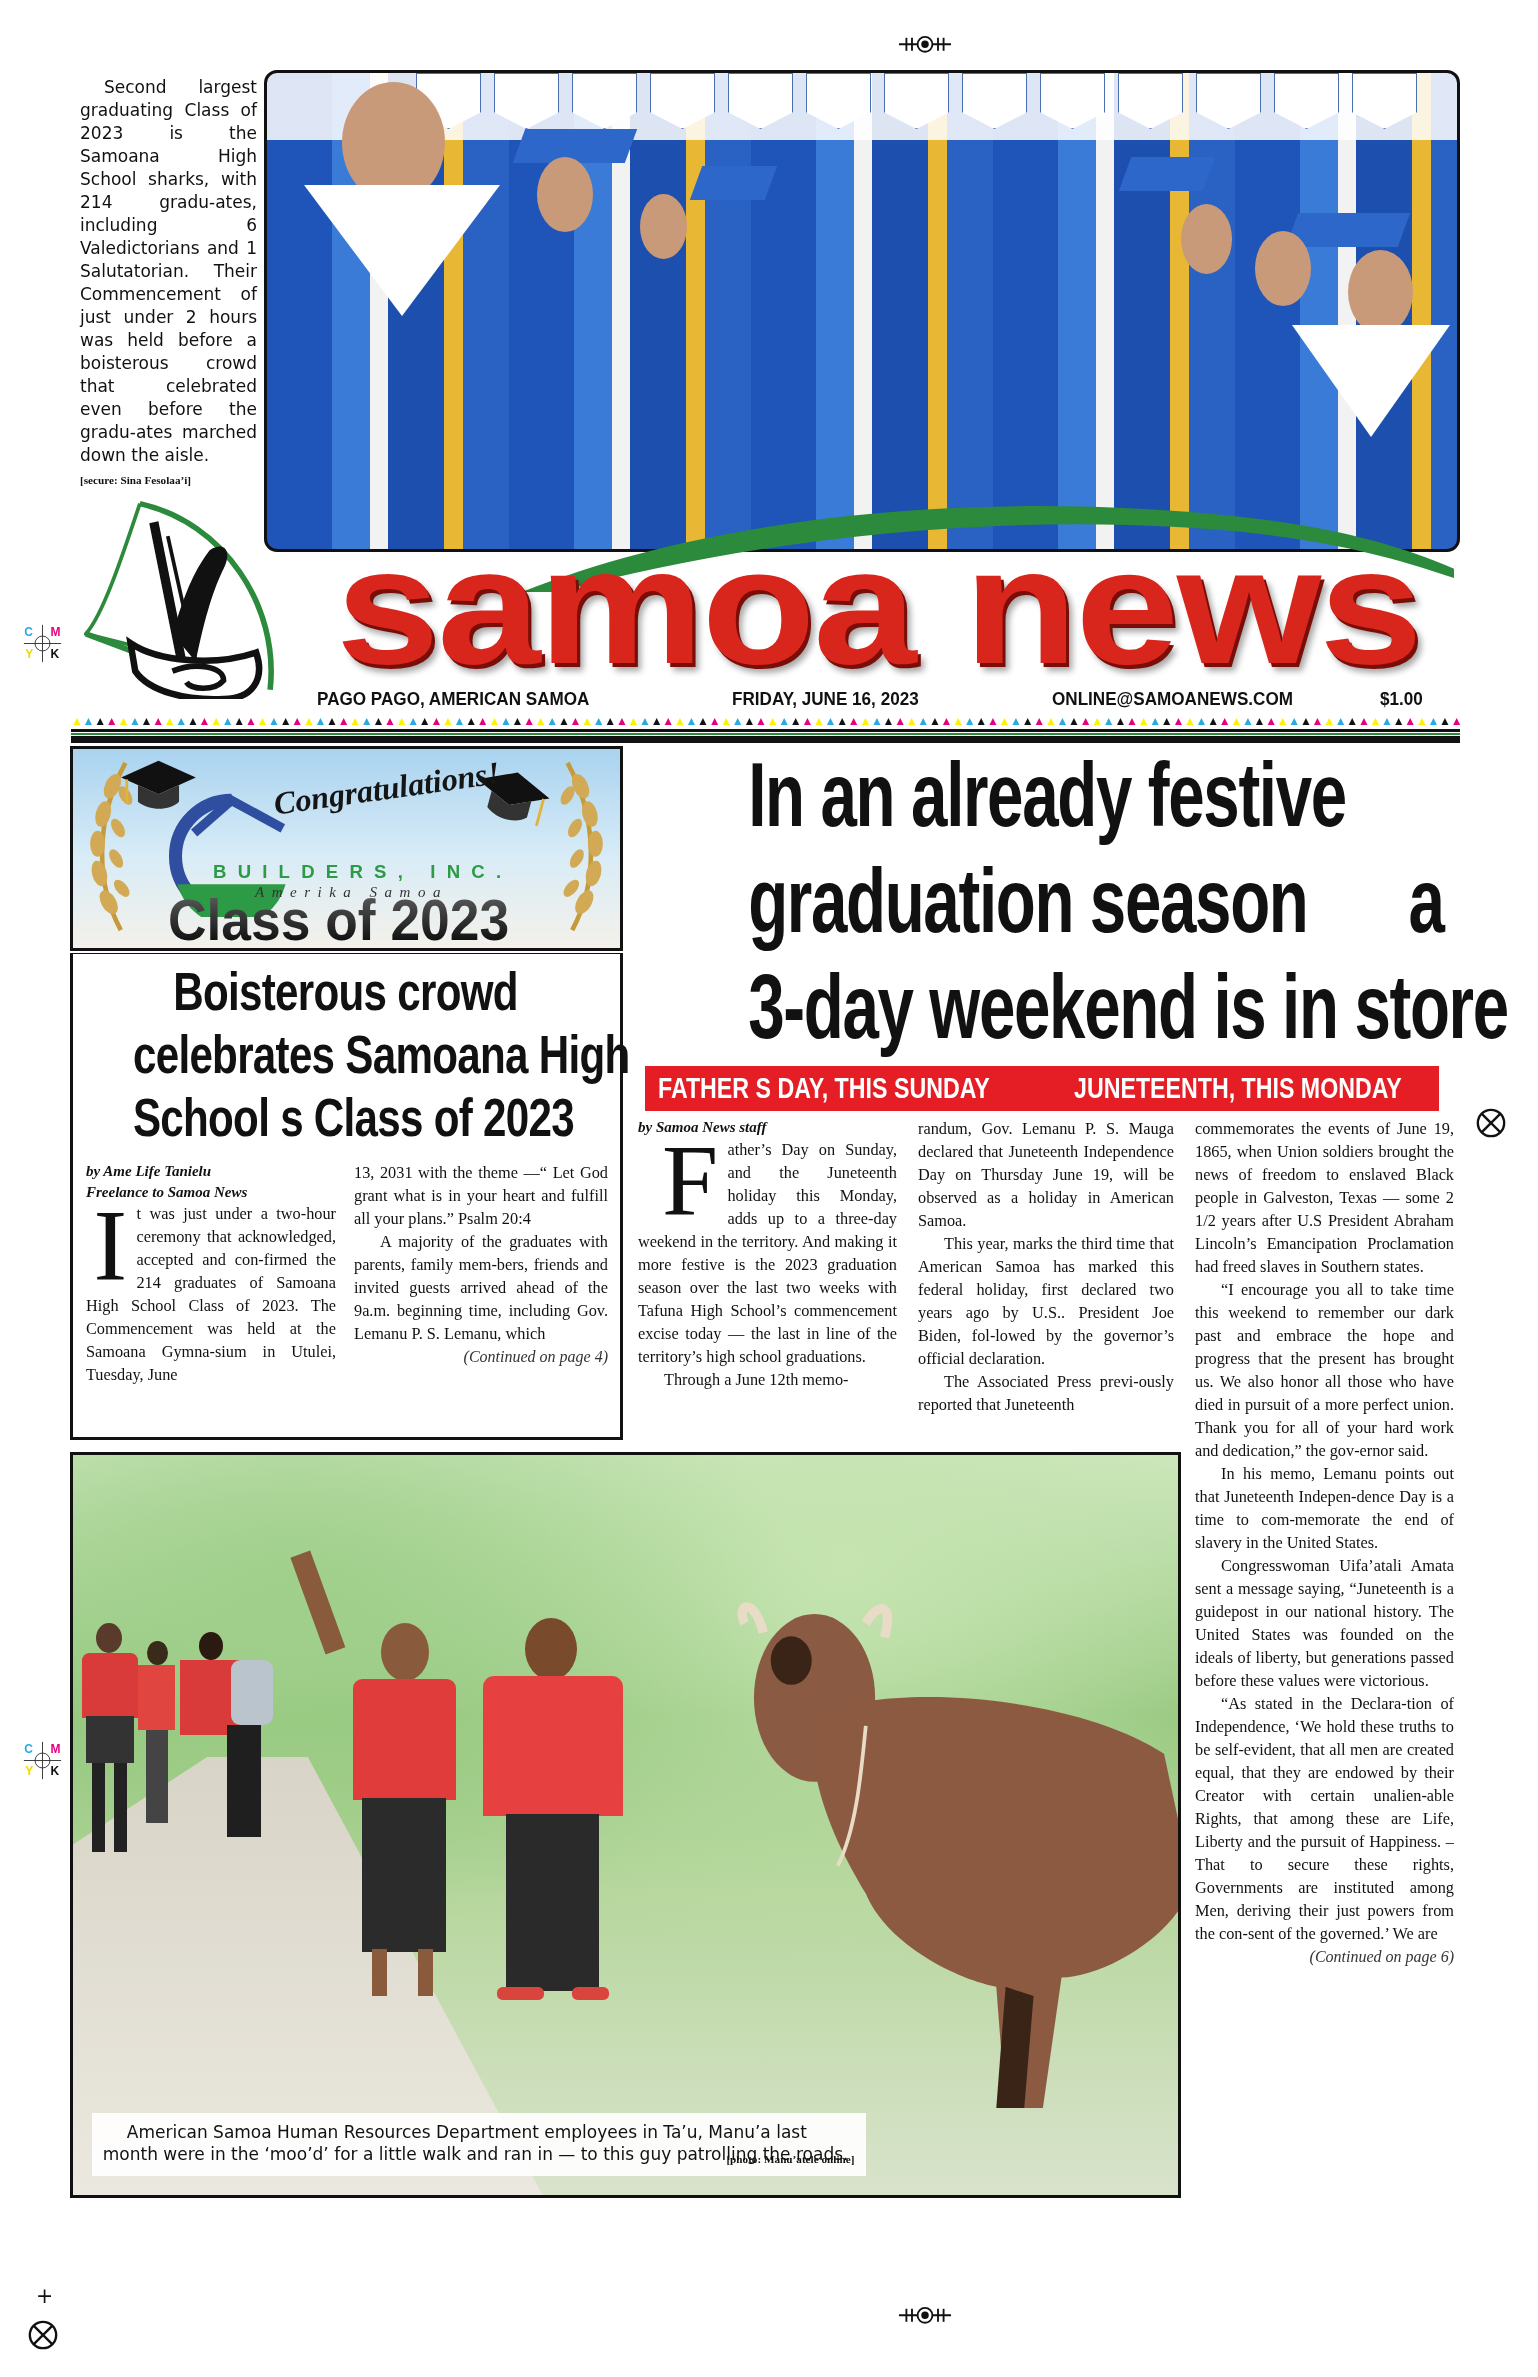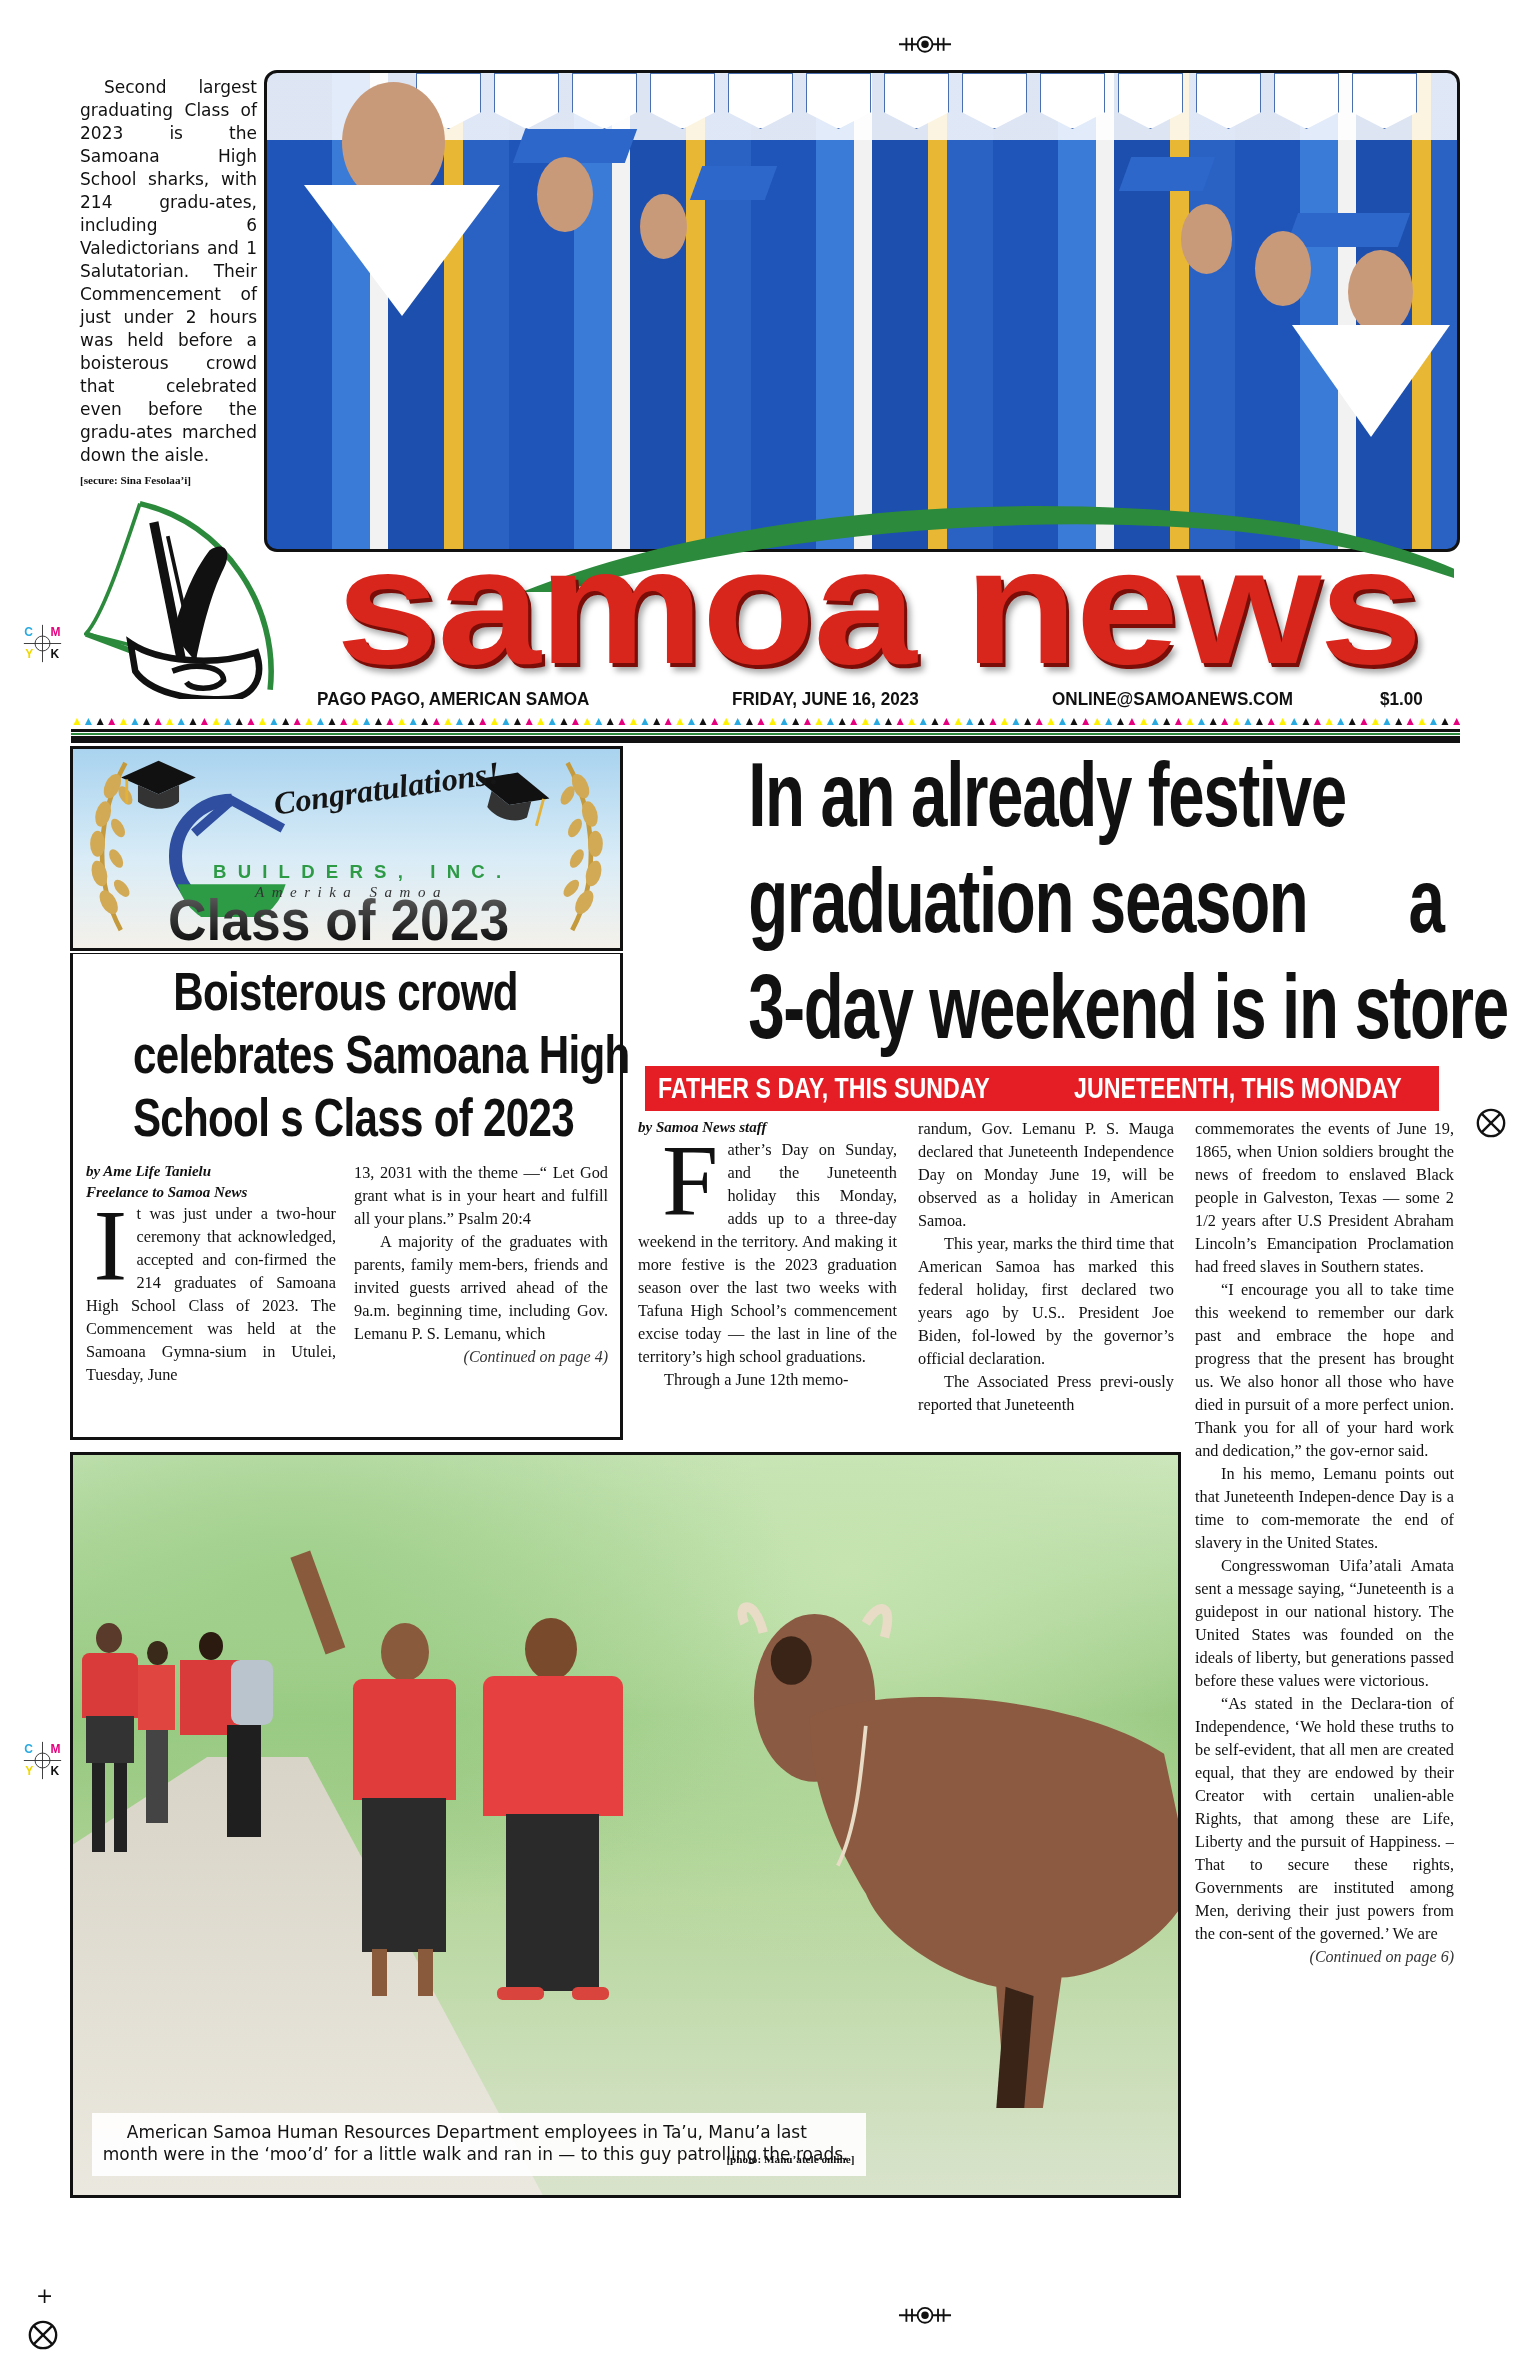--- a/index.html
+++ b/index.html
@@ -283,21 +283,21 @@
   <span style="left:429px;">JUNETEENTH, THIS MONDAY</span>
 </div>
 
 <div class="abs col" style="left:638px;top:1117px;width:259px;">
   <div class="byline">by Samoa News staff</div>
   <span class="dropcap" style="margin-left:24px;">F</span>
   <p class="noind">ather’s Day on Sunday, and the Juneteenth holiday this Monday, adds up to a three-day weekend in the territory. And making it more festive is the 2023 graduation season over the last two weeks with Tafuna High School’s commencement excise today — the last in line of the territory’s high school graduations.</p>
   <p>Through a June 12th memo-</p>
 </div>
 <div class="abs col" style="left:918px;top:1117px;width:256px;">
-  <p class="noind">randum, Gov. Lemanu P. S. Mauga declared that Juneteenth Independence Day on Monday June 19, will be observed as a holiday in American Samoa.</p>
+  <p class="noind">randum, Gov. Lemanu P. S. Mauga declared that Juneteenth Independence Day on Thursday June 19, will be observed as a holiday in American Samoa.</p>
   <p>This year, marks the third time that American Samoa has marked this federal holiday, first declared two years ago by U.S.. President Joe Biden, fol-lowed by the governor’s official declaration.</p>
   <p>The Associated Press previ-ously reported that Juneteenth</p>
 </div>
 <div class="abs col" style="left:1195px;top:1117px;width:259px;">
   <p class="noind">commemorates the events of June 19, 1865, when Union soldiers brought the news of freedom to enslaved Black people in Galveston, Texas — some 2 1/2 years after U.S President Abraham Lincoln’s Emancipation Proclamation had freed slaves in Southern states.</p>
   <p>“I encourage you all to take time this weekend to remember our dark past and embrace the hope and progress that the present has brought us. We also honor all those who have died in pursuit of a more perfect union. Thank you for all of your hard work and dedication,” the gov-ernor said.</p>
   <p>In his memo, Lemanu points out that Juneteenth Indepen-dence Day is a time to com-memorate the end of slavery in the United States.</p>
   <p>Congresswoman Uifa’atali Amata sent a message saying, “Juneteenth is a guidepost in our national history. The United States was founded on the ideals of liberty, but generations passed before these values were victorious.</p>
   <p>“As stated in the Declara-tion of Independence, ‘We hold these truths to be self-evident, that all men are created equal, that they are endowed by their Creator with certain unalien-able Rights, that among these are Life, Liberty and the pursuit of Happiness. – That to secure these rights, Governments are instituted among Men, deriving their just powers from the con-sent of the governed.’ We are</p>
   <span class="cont">(Continued on page 6)</span>

